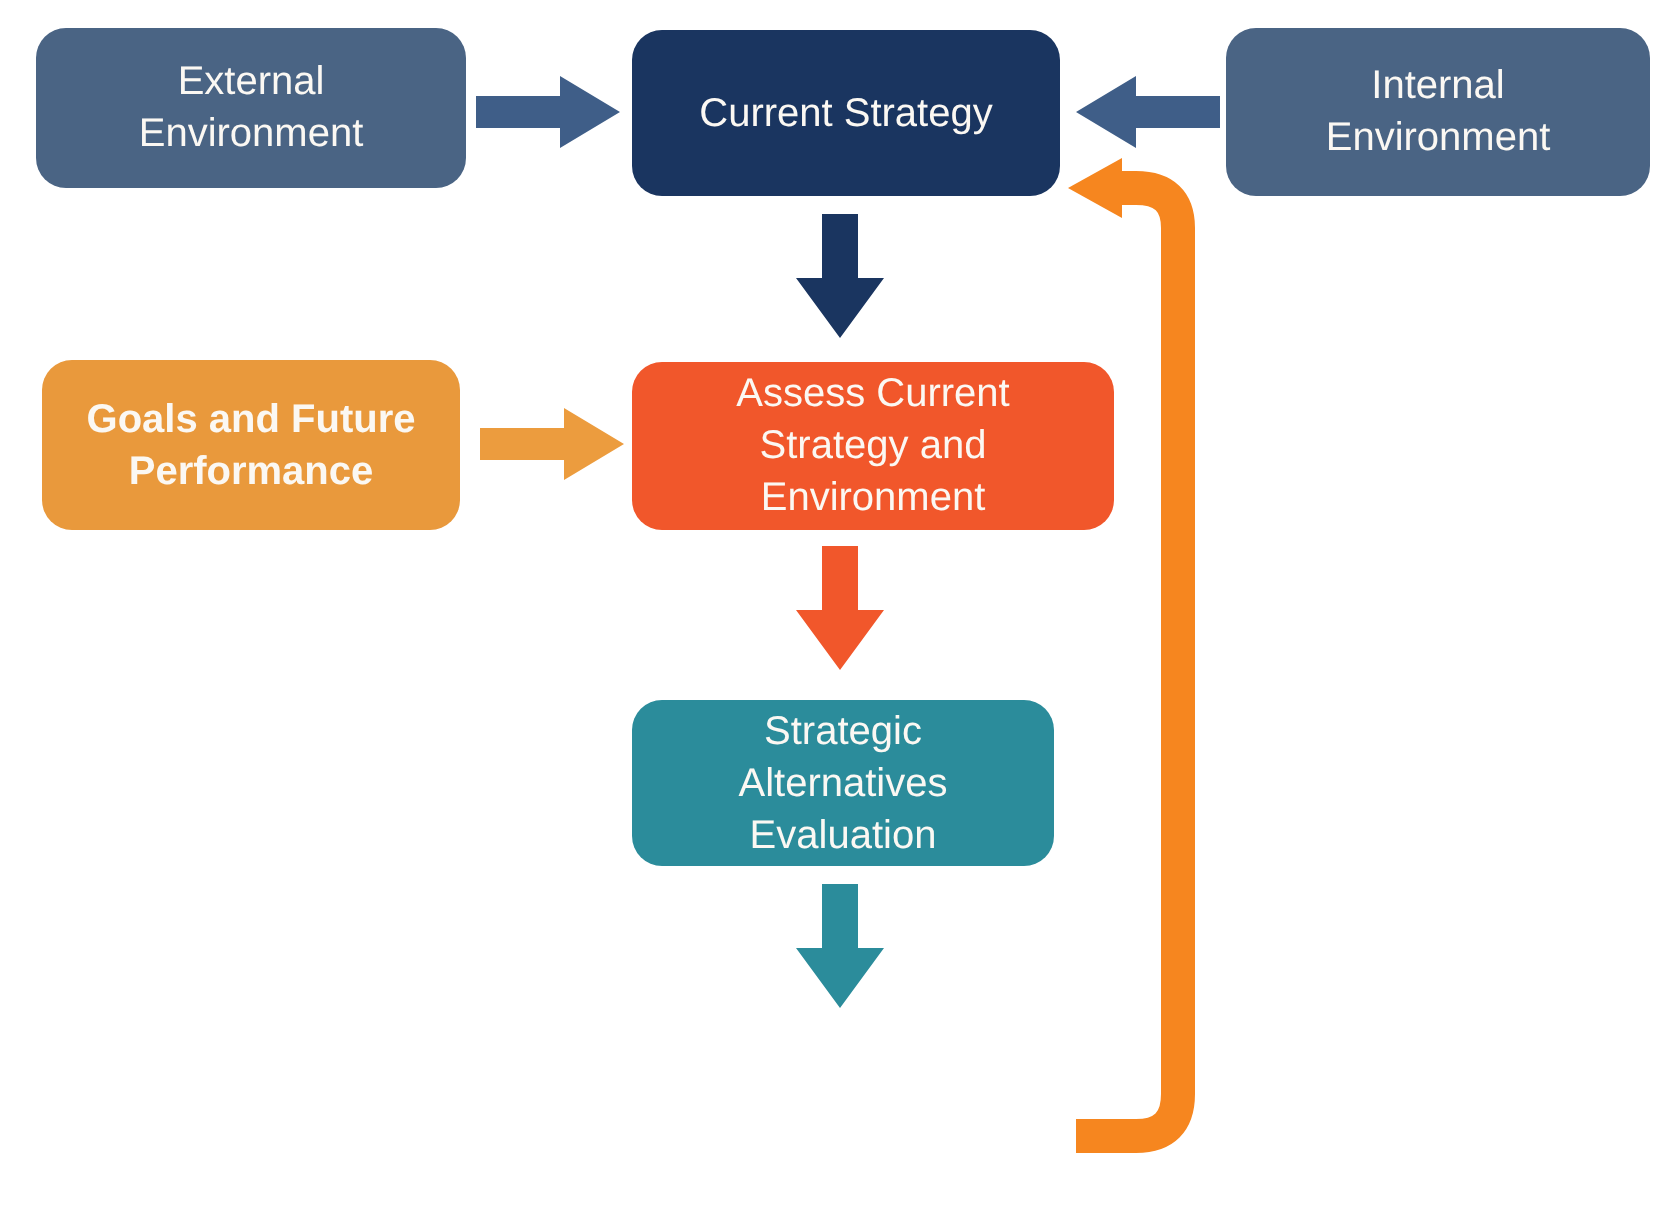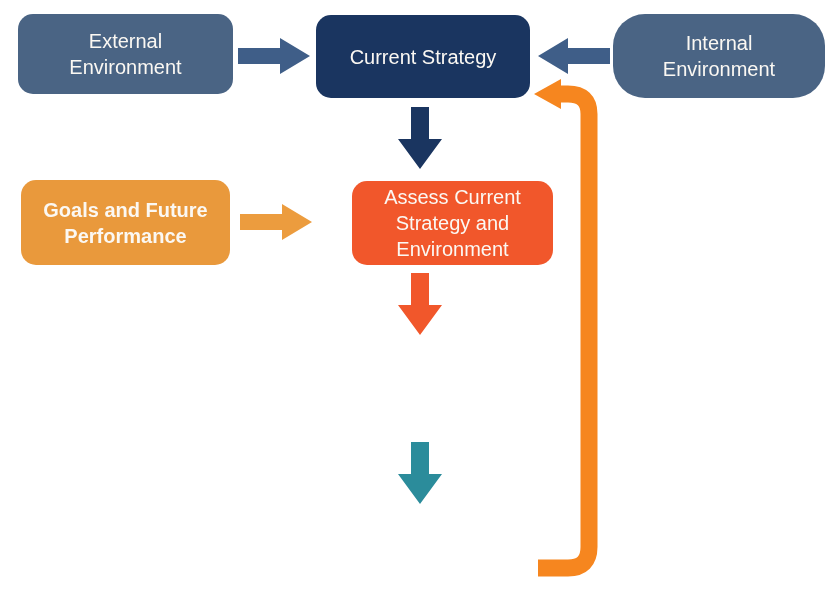--- a/index.html
+++ b/index.html
@@ -20,21 +20,21 @@
     justify-content: center;
     text-align: center;
     font-size: 20px;
     line-height: 26px;
     box-sizing: border-box;
   }
   .node-external        { left: 18px;  top: 14px;  width: 215px; height: 80px; padding: 0 18px; }
   .node-current         { left: 316px; top: 15px;  width: 214px; height: 83px; padding: 0 18px; }
   .node-internal        { left: 613px; top: 14px;  width: 212px; height: 84px; padding: 0 18px; }
   .node-goals           { left: 21px;  top: 180px; width: 209px; height: 85px; padding: 0 20px; font-weight: bold; }
-  .node-assess          { left: 316px; top: 181px; width: 201px; height: 84px; padding: 0 22px; margin-left: 36px; }
+  .node-assess          { left: 316px; top: 181px; width: 241px; height: 84px; padding: 0 22px; }
   .node-alternatives    { left: 316px; top: 350px; width: 211px; height: 83px; padding: 0 22px; }
   .node-recommendation  { left: 318px; top: 517px; width: 212px; height: 81px; padding: 0 18px; }
   .arrow { position: absolute; display: block; }
   .arrow-h  { width: 72px; height: 36px; }
   .arrow-v  { width: 44px; height: 62px; }
   .arrow-ext-cur   { left: 238px; top: 38px; }
   .arrow-int-cur   { left: 538px; top: 38px; }
   .arrow-cur-down  { left: 398px; top: 107px; }
   .arrow-goals     { left: 240px; top: 204px; }
   .arrow-assess-dn { left: 398px; top: 273px; }
@@ -43,26 +43,27 @@
 </style>
 </head>
 <body>
 
 <div class="stage">
 
   <div class="node node-current" style="background: rgb(26, 53, 96);">Current Strategy</div>
 
   <div class="node node-external" style="background: rgb(74, 100, 132);">External Environment</div>
 
-  <div class="node node-internal" style="background: rgb(74, 100, 132); border-radius: 32px;">Internal Environment</div>
+  <div class="node node-internal" style="background: rgb(74, 100, 132);">Internal Environment</div>
 
   <div class="node node-goals" style="background: rgb(233, 153, 60);">Goals and Future Performance</div>
 
   <div class="node node-assess" style="background: rgb(241, 87, 43);">Assess Current Strategy and Environment</div>
 
+  <div class="node node-alternatives" style="background: rgb(43, 140, 155);">Strategic Alternatives Evaluation</div>
 
 
   <svg class="arrow arrow-h arrow-ext-cur" viewBox="0 0 72 36">
     <polygon points="0,10 42,10 42,0 72,18 42,36 42,26 0,26" fill="#3F5E88"></polygon>
   </svg>
 
   <svg class="arrow arrow-h arrow-int-cur" viewBox="0 0 72 36">
     <polygon points="72,10 30,10 30,0 0,18 30,36 30,26 72,26" fill="#3F5E88"></polygon>
   </svg>
 

